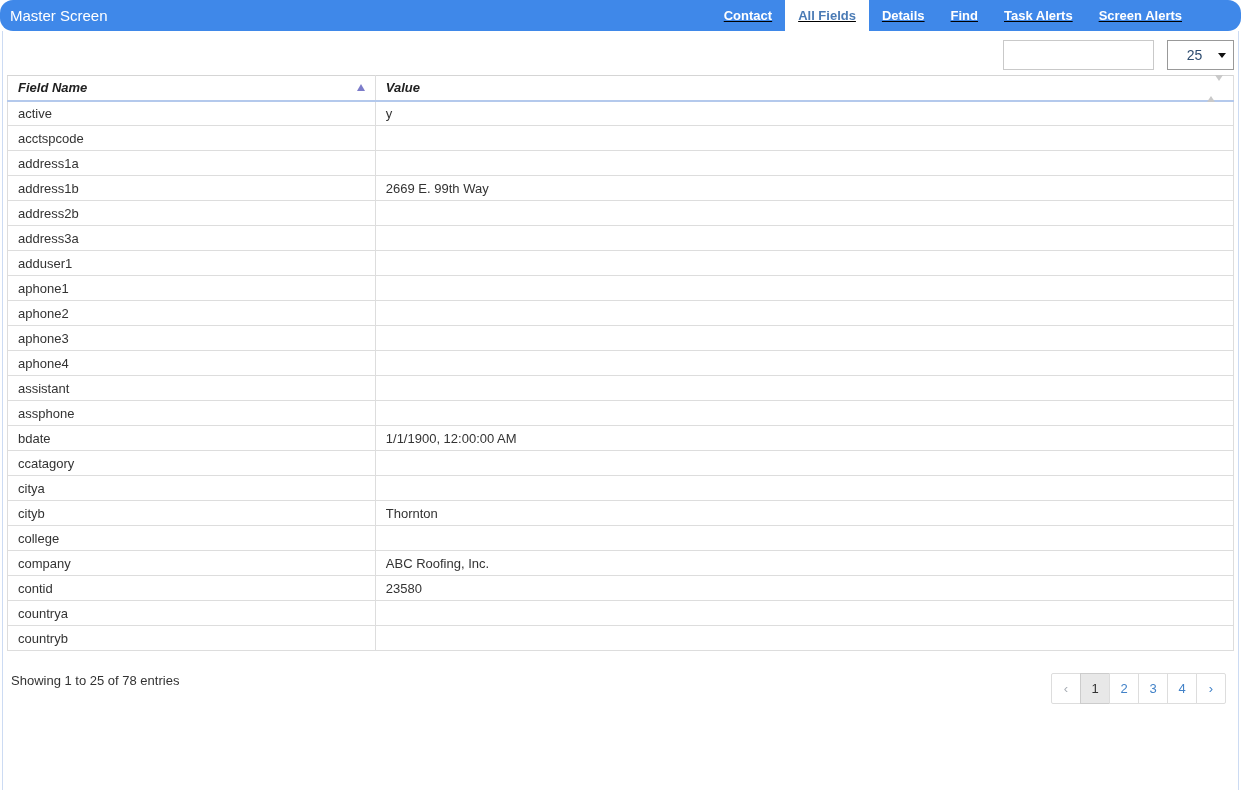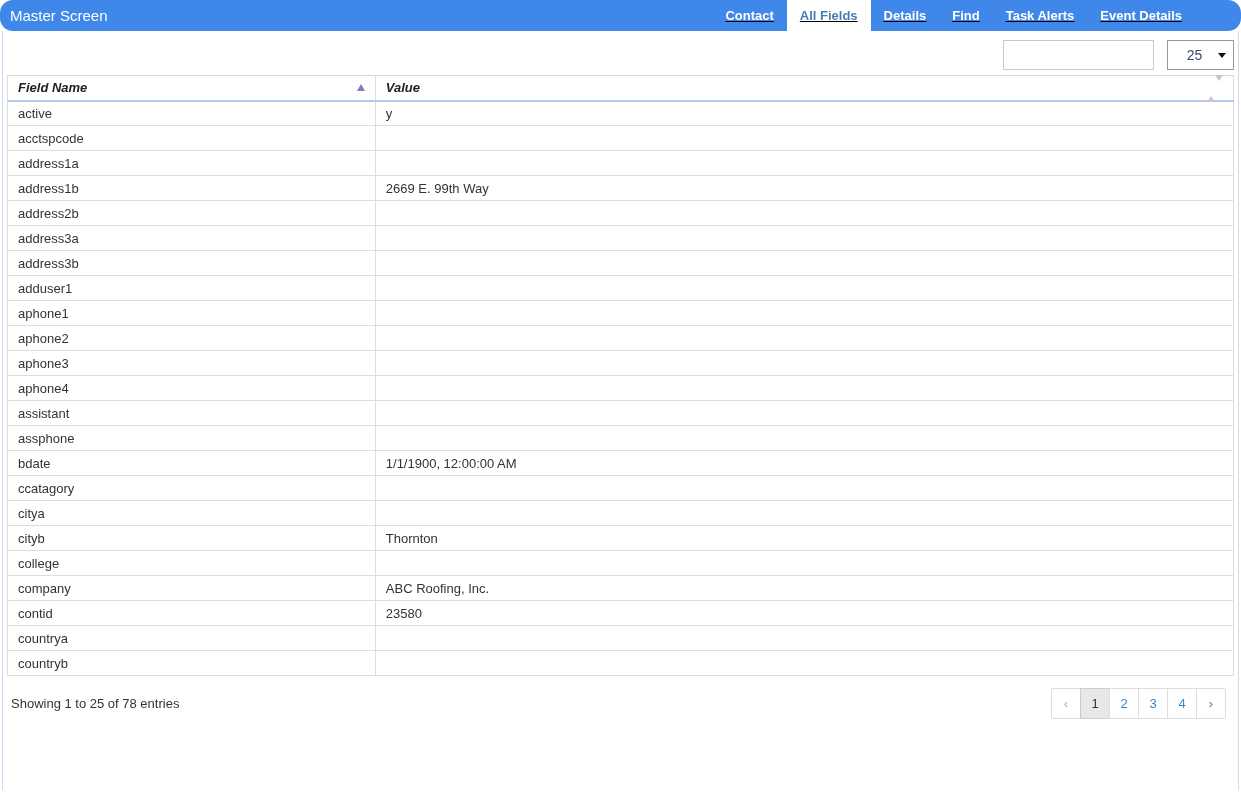--- a/index.html
+++ b/index.html
@@ -158,22 +158,22 @@
   .sort-both-icon .down {
     width: 0; height: 0;
     border-left: 4px solid transparent;
     border-right: 4px solid transparent;
     border-top: 6px solid #c9c9c9;
   }
   
   .table-footer {
     display: flex;
     justify-content: space-between;
-    align-items: center;
-    margin-top: 12px;
+    align-items: flex-start;
+    margin-top: 22px;
     padding-left: 4px;
     padding-right: 8px;
   }
   .entries-info {
     font-size: 13px;
     color: #333;
   }
   .pagination { display: flex; }
   .page-btn {
     min-width: 30px;
@@ -202,21 +202,21 @@
 <body>
 
 <div class="top-bar">
   <div class="page-title">Master Screen</div>
   <div class="tab-bar">
       <div class="tab">Contact</div>
       <div class="tab active">All Fields</div>
       <div class="tab">Details</div>
       <div class="tab">Find</div>
       <div class="tab">Task Alerts</div>
-      <div class="tab">Event Details</div>
+      <div class="tab">Screen Alerts</div>
     </div>
 </div>
 
 <div class="container">
 
   <div class="toolbar">
     <input class="search-input" type="text" value="" style="">
     <div class="select-box">
       <span class="select-value">25</span>
       <span class="caret-down"></span>
@@ -257,24 +257,20 @@
         </tr>
         <tr>
           <td>address2b</td>
           <td></td>
         </tr>
         <tr>
           <td>address3a</td>
           <td></td>
         </tr>
         <tr>
-          <td>address3b</td>
-          <td></td>
-        </tr>
-        <tr>
           <td>adduser1</td>
           <td></td>
         </tr>
         <tr>
           <td>aphone1</td>
           <td></td>
         </tr>
         <tr>
           <td>aphone2</td>
           <td></td>

